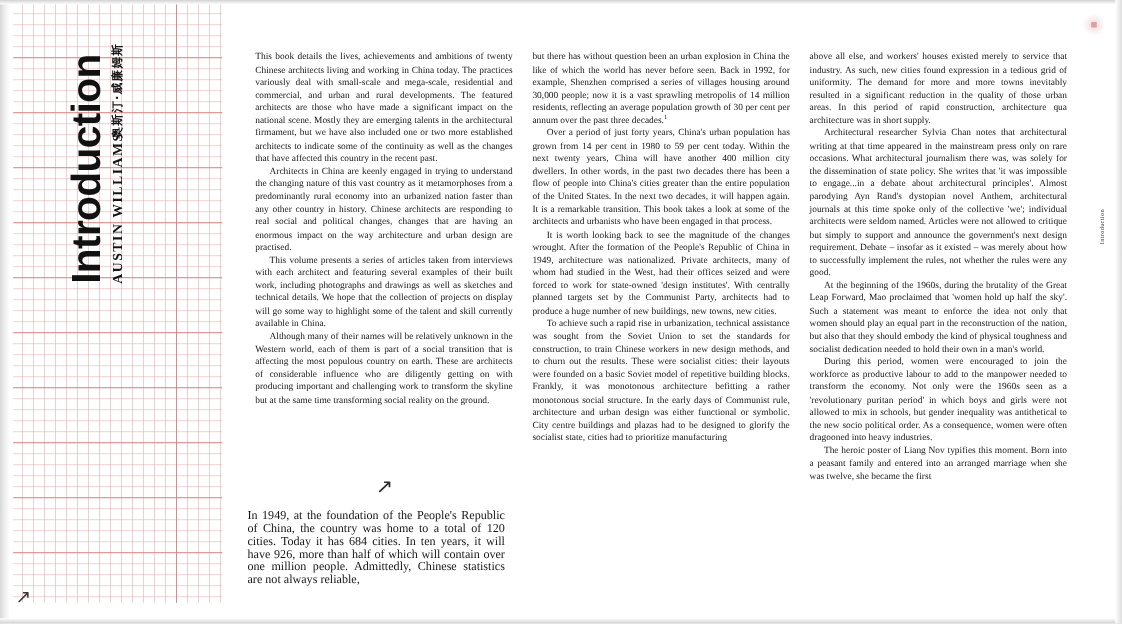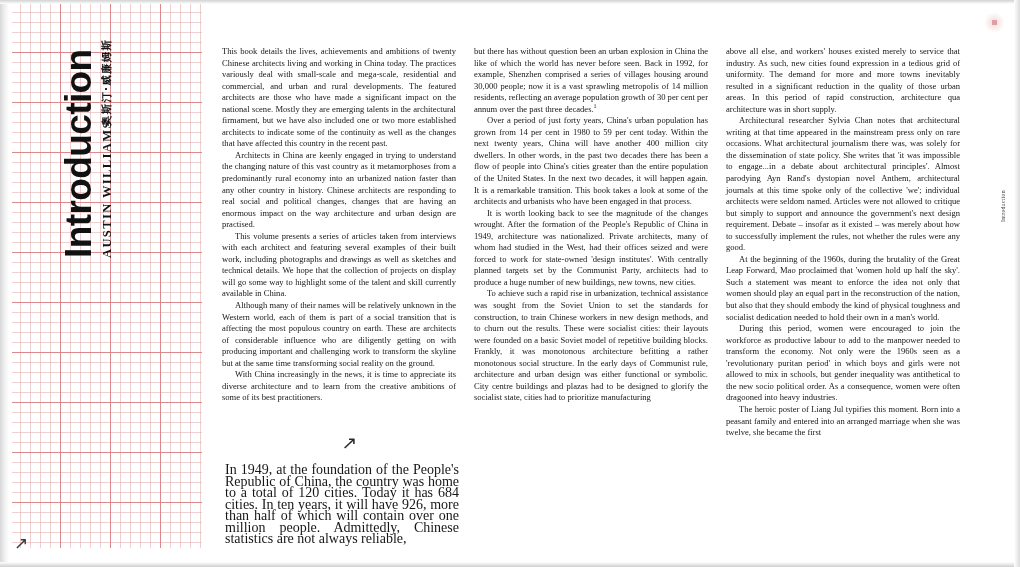--- a/index.html
+++ b/index.html
@@ -114,21 +114,21 @@
     font-family: "DejaVu Sans", sans-serif;
     font-weight: 700;
     font-size: 10.5px;
     letter-spacing: 1.2px;
     color: #141414;
   }
 
   
   #columns {
     position: absolute;
-    left: 222px;   
+    left: 232px;   
     top: 46px;
     width: 772px;
     display: flex;
     gap: 18px;
   }
   .col {
     width: 234px;
     font-size: 8.55px;
     line-height: 11.55px;
     color: #161616;
@@ -163,21 +163,21 @@
     font-size: 17px;
     line-height: 1;
     color: #3a3a3a;
     font-family: "DejaVu Sans", sans-serif;
   }
   #col1-note {
     position: absolute;
     left: 225px;
     top: 464px;
     width: 234px;
-    font-size: 14px;
+    font-size: 11px;
     line-height: 11.55px;
     color: #161616;
     text-align: justify;
   }
   #col1-note p { margin: 0; text-indent: 0; }
 
   
   #running-head {
     position: absolute;
     left: 1000px;
@@ -230,36 +230,35 @@
 
   <div class="page" id="right-page"></div>
 
   <div id="columns">
 
     <div class="col">
       <p class="noindent">This book details the lives, achievements and ambitions of twenty Chinese architects living and working in China today. The practices variously deal with small-scale and mega-scale, residential and commercial, and urban and rural developments. The featured architects are those who have made a significant impact on the national scene. Mostly they are emerging talents in the architectural firmament, but we have also included one or two more established architects to indicate some of the continuity as well as the changes that have affected this country in the recent past.</p>
       <p>Architects in China are keenly engaged in trying to understand the changing nature of this vast country as it metamorphoses from a predominantly rural economy into an urbanized nation faster than any other country in history. Chinese architects are responding to real social and political changes, changes that are having an enormous impact on the way architecture and urban design are practised.</p>
       <p>This volume presents a series of articles taken from interviews with each architect and featuring several examples of their built work, including photographs and drawings as well as sketches and technical details. We hope that the collection of projects on display will go some way to highlight some of the talent and skill currently available in China.</p>
       <p>Although many of their names will be relatively unknown in the Western world, each of them is part of a social transition that is affecting the most populous country on earth. These are architects of considerable influence who are diligently getting on with producing important and challenging work to transform the skyline but at the same time transforming social reality on the ground.</p>
-      <p>With China increasingly in the news, it is time to appreciate its diverse architecture and to learn from the creative ambitions of some of its best practitioners.</p>
     </div>
 
     <div class="col">
       <p class="noindent"><span>but there has without question been an urban explosion in China the like of which the world has never before seen. Back in 1992, for example, Shenzhen comprised a series of villages housing around 30,000 people; now it is a vast sprawling metropolis of 14 million residents, reflecting an average population growth of 30 per cent per annum over the past three decades.</span><sup>1</sup></p>
       <p>Over a period of just forty years, China's urban population has grown from 14 per cent in 1980 to 59 per cent today. Within the next twenty years, China will have another 400 million city dwellers. In other words, in the past two decades there has been a flow of people into China's cities greater than the entire population of the United States. In the next two decades, it will happen again. It is a remarkable transition. This book takes a look at some of the architects and urbanists who have been engaged in that process.</p>
       <p>It is worth looking back to see the magnitude of the changes wrought. After the formation of the People's Republic of China in 1949, architecture was nationalized. Private architects, many of whom had studied in the West, had their offices seized and were forced to work for state-owned 'design institutes'. With centrally planned targets set by the Communist Party, architects had to produce a huge number of new buildings, new towns, new cities.</p>
       <p><span>To achieve such a rapid rise in urbanization, technical assistance was sought from the Soviet Union to set the standards for construction, to train Chinese workers in new design methods, and to churn out the results. These were socialist cities: their layouts were founded on a basic Soviet model of repetitive building blocks. Frankly, it was monotonous architecture befitting a rather monotonous social structure. In the early days of Communist rule, architecture and urban design was either functional or symbolic. City centre buildings and plazas had to be designed to glorify the socialist state, cities had to prioritize manufacturing</span></p>
     </div>
 
     <div class="col">
       <p class="noindent">above all else, and workers' houses existed merely to service that industry. As such, new cities found expression in a tedious grid of uniformity. The demand for more and more towns inevitably resulted in a significant reduction in the quality of those urban areas. In this period of rapid construction, architecture qua architecture was in short supply.</p>
       <p>Architectural researcher Sylvia Chan notes that architectural writing at that time appeared in the mainstream press only on rare occasions. What architectural journalism there was, was solely for the dissemination of state policy. She writes that 'it was impossible to engage...in a debate about architectural principles'. Almost parodying Ayn Rand's dystopian novel Anthem, architectural journals at this time spoke only of the collective 'we'; individual architects were seldom named. Articles were not allowed to critique but simply to support and announce the government's next design requirement. Debate – insofar as it existed – was merely about how to successfully implement the rules, not whether the rules were any good.</p>
       <p>At the beginning of the 1960s, during the brutality of the Great Leap Forward, Mao proclaimed that 'women hold up half the sky'. Such a statement was meant to enforce the idea not only that women should play an equal part in the reconstruction of the nation, but also that they should embody the kind of physical toughness and socialist dedication needed to hold their own in a man's world.</p>
       <p>During this period, women were encouraged to join the workforce as productive labour to add to the manpower needed to transform the economy. Not only were the 1960s seen as a 'revolutionary puritan period' in which boys and girls were not allowed to mix in schools, but gender inequality was antithetical to the new socio political order. As a consequence, women were often dragooned into heavy industries.</p>
-      <p>The heroic poster of Liang Jul typifies this moment. Born into a peasant family and entered into an arranged marriage when she was twelve, she became the first</p>
+      <p>The heroic poster of Liang Nov typifies this moment. Born into a peasant family and entered into an arranged marriage when she was twelve, she became the first</p>
     </div>
   </div>
 
   <div id="arrow-marker">↗</div>
 
   <div id="col1-note">
     <p>In 1949, at the foundation of the People's Republic of China, the country was home to a total of 120 cities. Today it has 684 cities. In ten years, it will have 926, more than half of which will contain over one million people. Admittedly, Chinese statistics are not always reliable,</p>
   </div>
 
   <div id="running-head">Introduction</div>

